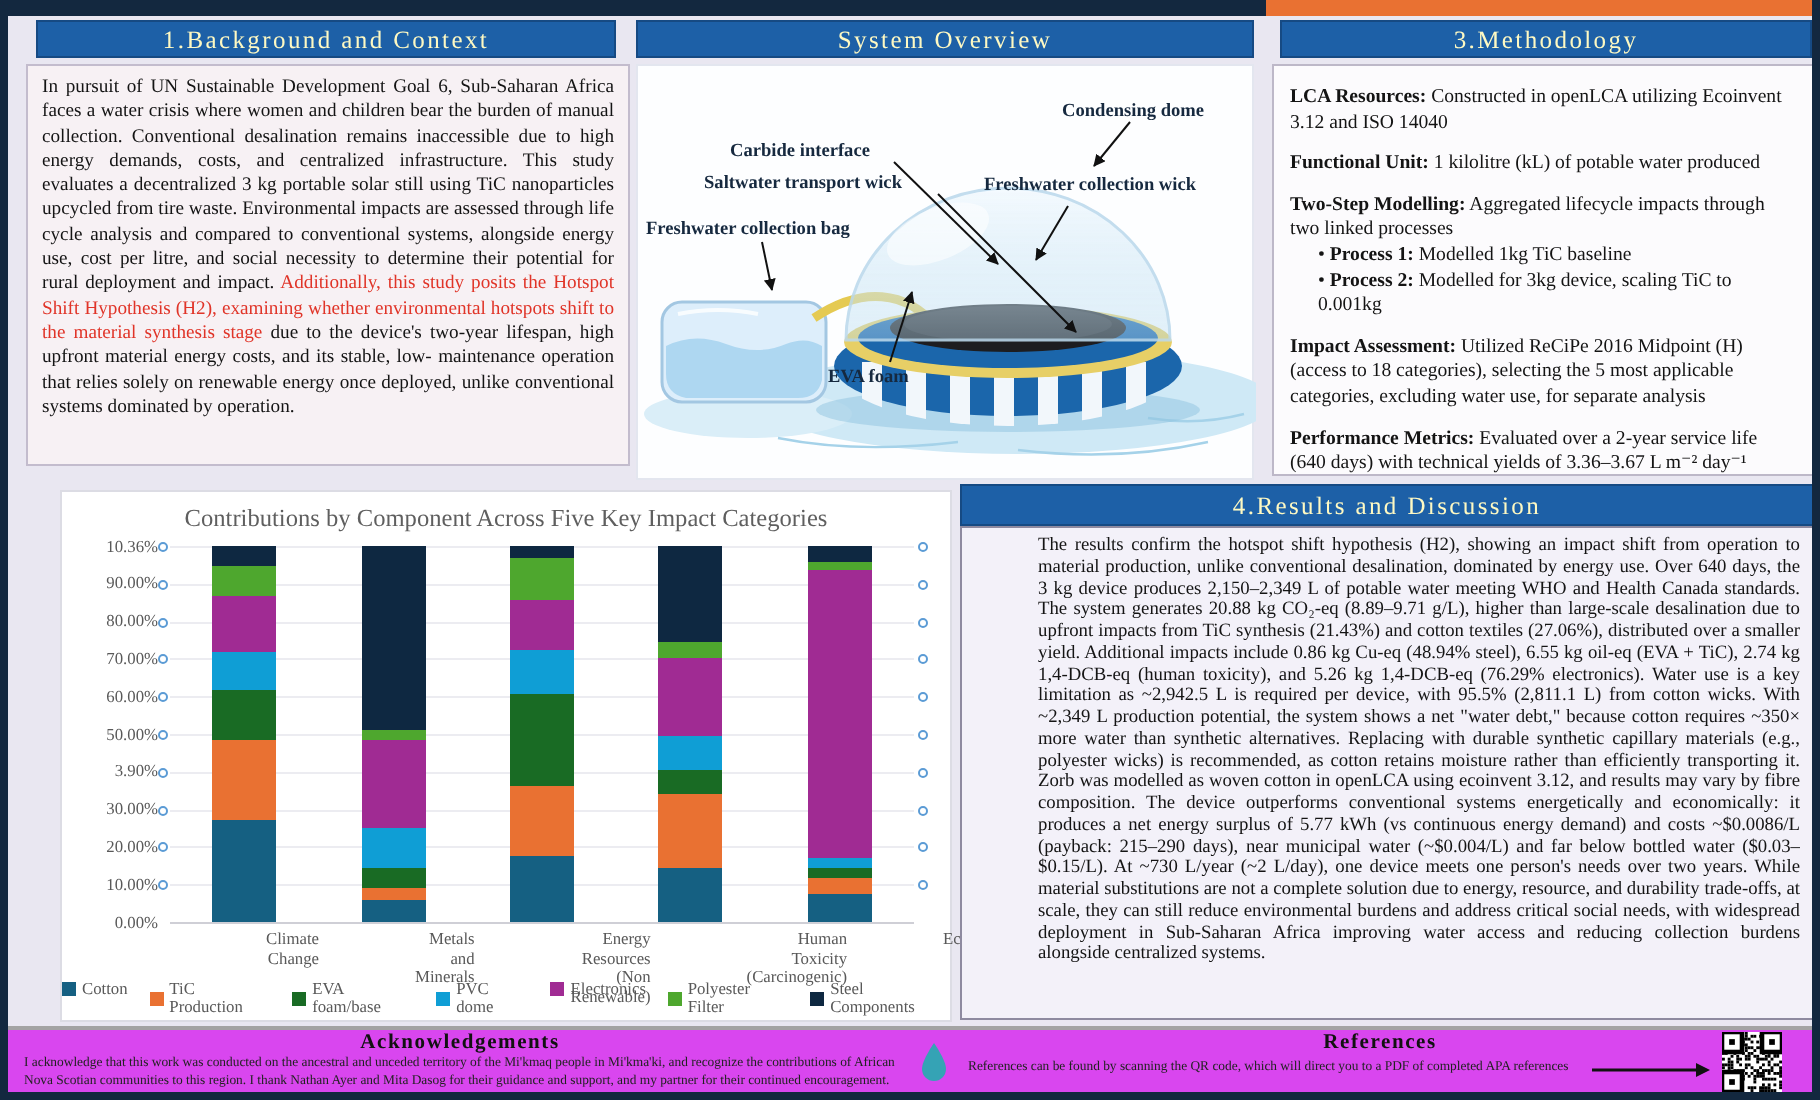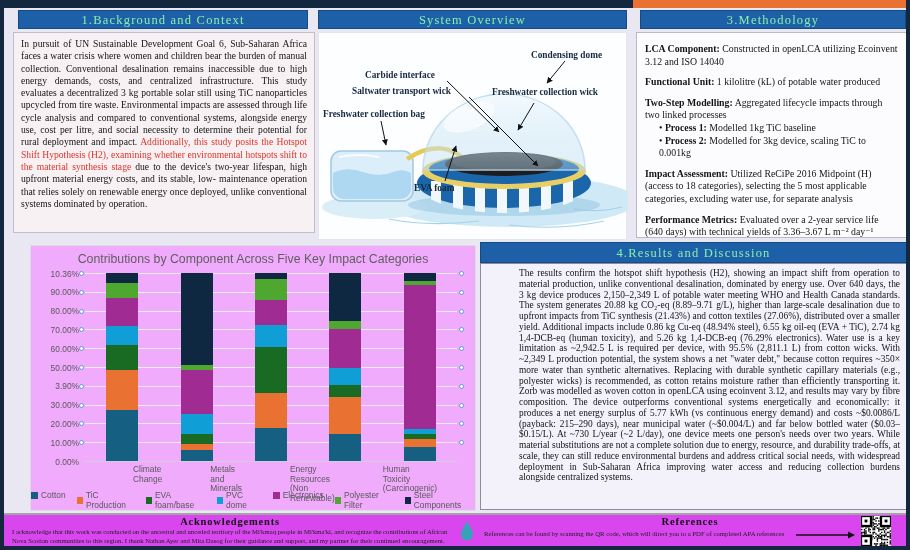--- a/index.html
+++ b/index.html
@@ -1,51 +1,51 @@
 <!DOCTYPE html>
 <html><head>
 <meta charset="utf-8">
 <style>
   html,body{margin:0;padding:0;background:#555;}
   .poster{position:relative;width:910px;height:550px;background:#e9e7f1;overflow:hidden;
           font-family:"Liberation Serif","DejaVu Serif",serif;box-sizing:border-box;
           border-left:4px solid #13283f;border-right:4px solid #13283f;border-bottom:4px solid #13283f;}
   .topstrip{position:absolute;top:0;left:-4px;width:910px;height:8px;background:#13283f;}
   .topstrip .orange{position:absolute;top:0;left:633px;right:0;height:8px;background:#e97132;}
-  .hdr{position:absolute;height:19px;background:#1d60a7;color:#86efac;text-align:center;
+  .hdr{position:absolute;height:19px;background:#1d60a7;color:#fef9c3;text-align:center;
        font-size:12.5px;letter-spacing:1.2px;line-height:19px;border:1px solid #164a83;box-sizing:border-box;}
   .panel{position:absolute;box-sizing:border-box;}
   .txt{font-size:9.6px;line-height:12.3px;text-align:justify;color:#141414;}
   .red{color:#e03428;}
   
   #p-bg{left:9px;top:32px;width:302px;height:201px;background:#f7f1f4;border:1px solid #c3bccd;padding:5px 7px;}
   #h-bg{left:14px;top:10px;width:290px;}
   
   #h-sys{left:314px;top:10px;width:309px;}
   #p-sys{left:314px;top:32px;width:309px;height:208px;background:#fdfeff;border:1px solid #e3e6ef;}
   
   #h-meth{left:636px;top:10px;width:266px;}
   #p-meth{left:632px;top:32px;width:271px;height:206px;background:#fcfbfd;border:1px solid #bdb8c8;padding:10px 8px 4px 8px;}
   .m-item{font-size:9.8px;line-height:12.6px;color:#141414;margin-bottom:8px;text-align:left;}
   .m-item b{font-weight:700;}
   .m-bullets{margin:0;padding:0 0 0 14px;list-style:none;}
   .m-bullets li:before{content:"• ";}
   
-  #p-chart{left:26px;top:245px;width:446px;height:266px;background:#f0abfc;border:1px solid #dcdce4;
-           font-family:Liberation Sans, sans-serif;}
+  #p-chart{left:26px;top:245px;width:446px;height:266px;background:#ffffff;border:1px solid #dcdce4;
+           font-family:Liberation Serif, serif;}
   #chart-title{position:absolute;top:6px;left:0;width:100%;text-align:center;font-size:12.3px;color:#5f5f5f;}
   #plot{position:absolute;left:54px;top:27px;width:372px;height:188px;}
   .gridline{position:absolute;left:0;width:100%;height:1px;background:#ececf1;}
   .gridline.zero{background:#cfcfd6;}
   .gdot{position:absolute;width:5px;height:5px;border:1px solid #5b9bd5;border-radius:50%;background:#fff;box-sizing:border-box;}
   .ytick{position:absolute;left:2px;width:46px;text-align:right;font-size:8.4px;color:#595959;}
   .bar{position:absolute;bottom:0;width:32px;display:flex;flex-direction:column-reverse;}
   .seg{width:100%;}
   #cats{position:absolute;left:54px;top:219px;width:372px;display:flex;}
-  .cat{flex:1;text-align:left;font-size:8.4px;color:#595959;line-height:9.5px;margin-left:48px;}
+  .cat{flex:1;text-align:right;font-size:8.4px;color:#595959;line-height:9.5px;margin-left:48px;}
   #legend{position:absolute;left:0;top:244px;width:100%;display:flex;justify-content:center;gap:11px;
           font-size:8.4px;color:#595959;align-items:flex-start;}
   .leg-item{display:flex;align-items:center;gap:3px;}
   .swatch{width:7px;height:7px;display:inline-block;}
   
   #h-res{left:476px;top:242px;width:427px;height:21px;line-height:21px;}
   #p-res{left:476px;top:263px;width:427px;height:247px;background:#f3f1f9;border:1px solid #8e8aa0;padding:4px 6px;}
   #p-res .txt{font-size:9.4px;line-height:10.75px;margin-left:32px;}
   
   #footer{position:absolute;left:0;top:513px;width:902px;height:33px;background:#d946ef;border-top:2px solid #a3a3a3;}
@@ -128,21 +128,21 @@
       <text class="svg-label" x="33" y="61">Saltwater transport wick</text>
       <text class="svg-label" x="173" y="62">Freshwater collection wick</text>
       <text class="svg-label" x="4" y="84">Freshwater collection bag</text>
       <text class="svg-label" x="95" y="158">EVA foam</text>
     </svg>
   </div>
 
   <div class="hdr" id="h-meth">3.Methodology</div>
   <div class="panel" id="p-meth">
     <div id="meth-list">
-        <div class="m-item"><b>LCA Component:</b><span> Constructed in openLCA utilizing Ecoinvent 3.12 and ISO 14040</span></div>
+        <div class="m-item"><b>LCA Resources:</b><span> Constructed in openLCA utilizing Ecoinvent 3.12 and ISO 14040</span></div>
         <div class="m-item"><b>Functional Unit:</b><span> 1 kilolitre (kL) of potable water produced</span></div>
         <div class="m-item"><b>Two-Step Modelling:</b><span> Aggregated lifecycle impacts through two linked processes</span><ul class="m-bullets">
             <li><b>Process 1:</b> Modelled 1kg TiC baseline</li>
             <li><b>Process 2:</b> Modelled for 3kg device, scaling TiC to 0.001kg</li>
           </ul></div>
         <div class="m-item"><b>Impact Assessment:</b><span> Utilized ReCiPe 2016 Midpoint (H) (access to 18 categories), selecting the 5 most applicable categories, excluding water use, for separate analysis</span></div>
         <div class="m-item"><b>Performance Metrics:</b><span> Evaluated over a 2-year service life (640 days) with technical yields of 3.36–3.67 L m⁻² day⁻¹</span></div>
       </div>
   </div>
 

